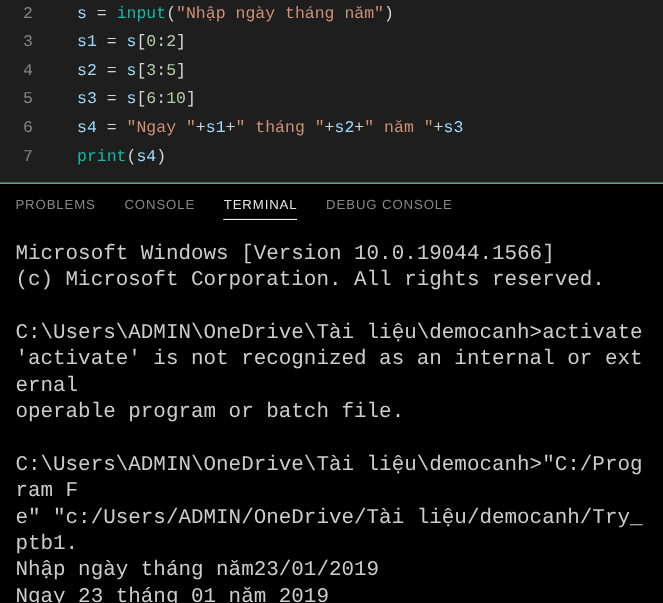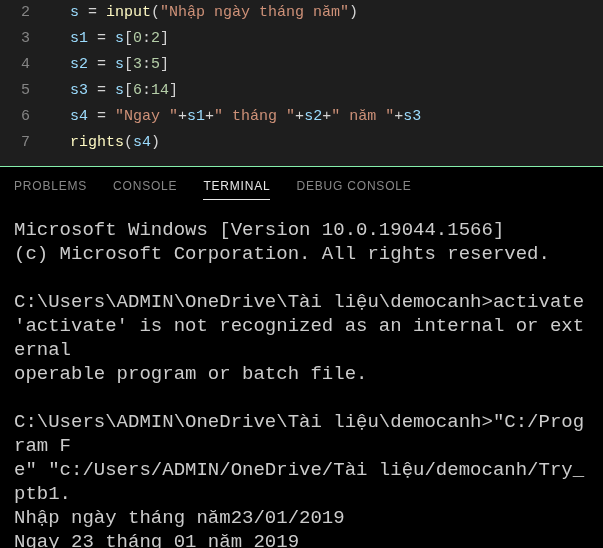--- a/index.html
+++ b/index.html
@@ -28,21 +28,21 @@
     color: #858585;
     user-select: none;
   }
   .code {
     white-space: pre;
     flex: 1;
     padding-left: 20px;
   }
   .tk-var { color: #9cdcfe; }
   .tk-op  { color: #d4d4d4; }
-  .tk-fn  { color: #fef9c3; text-align: right; }
+  .tk-fn  { color: #14b8a6; text-align: right; }
   .tk-str { color: #ce9178; }
   .tk-num { color: #b5cea8; }
   .tk-par { color: #d4d4d4; }
 
   .panel {
     border-top: 1px solid #86efac;
     background: #000000;
   }
   .tabs {
     display: flex;
@@ -83,29 +83,29 @@
     <div class="code-line">
       <div class="gutter">3</div>
       <div class="code"><span class="tk-var">s1</span><span class="tk-op"> = </span><span class="tk-var">s</span><span class="tk-par">[</span><span class="tk-num">0</span><span class="tk-op">:</span><span class="tk-num">2</span><span class="tk-par">]</span></div>
     </div>
     <div class="code-line">
       <div class="gutter">4</div>
       <div class="code"><span class="tk-var">s2</span><span class="tk-op"> = </span><span class="tk-var">s</span><span class="tk-par">[</span><span class="tk-num">3</span><span class="tk-op">:</span><span class="tk-num">5</span><span class="tk-par">]</span></div>
     </div>
     <div class="code-line">
       <div class="gutter">5</div>
-      <div class="code"><span class="tk-var">s3</span><span class="tk-op"> = </span><span class="tk-var">s</span><span class="tk-par">[</span><span class="tk-num">6</span><span class="tk-op">:</span><span class="tk-num">14</span><span class="tk-par">]</span></div>
+      <div class="code"><span class="tk-var">s3</span><span class="tk-op"> = </span><span class="tk-var">s</span><span class="tk-par">[</span><span class="tk-num">6</span><span class="tk-op">:</span><span class="tk-num">10</span><span class="tk-par">]</span></div>
     </div>
     <div class="code-line">
       <div class="gutter">6</div>
       <div class="code"><span class="tk-var">s4</span><span class="tk-op"> = </span><span class="tk-str">"Ngay "</span><span class="tk-op">+</span><span class="tk-var">s1</span><span class="tk-op">+</span><span class="tk-str">" tháng "</span><span class="tk-op">+</span><span class="tk-var">s2</span><span class="tk-op">+</span><span class="tk-str">" năm "</span><span class="tk-op">+</span><span class="tk-var">s3</span></div>
     </div>
     <div class="code-line">
       <div class="gutter">7</div>
-      <div class="code"><span class="tk-fn">rights</span><span class="tk-par">(</span><span class="tk-var">s4</span><span class="tk-par">)</span></div>
+      <div class="code"><span class="tk-fn">print</span><span class="tk-par">(</span><span class="tk-var">s4</span><span class="tk-par">)</span></div>
     </div>
   </div>
 
 <div class="panel">
   <div class="tabs">
     <div class="tab">PROBLEMS</div>
     <div class="tab">CONSOLE</div>
     <div class="tab active">TERMINAL</div>
     <div class="tab">DEBUG CONSOLE</div>
   </div>

